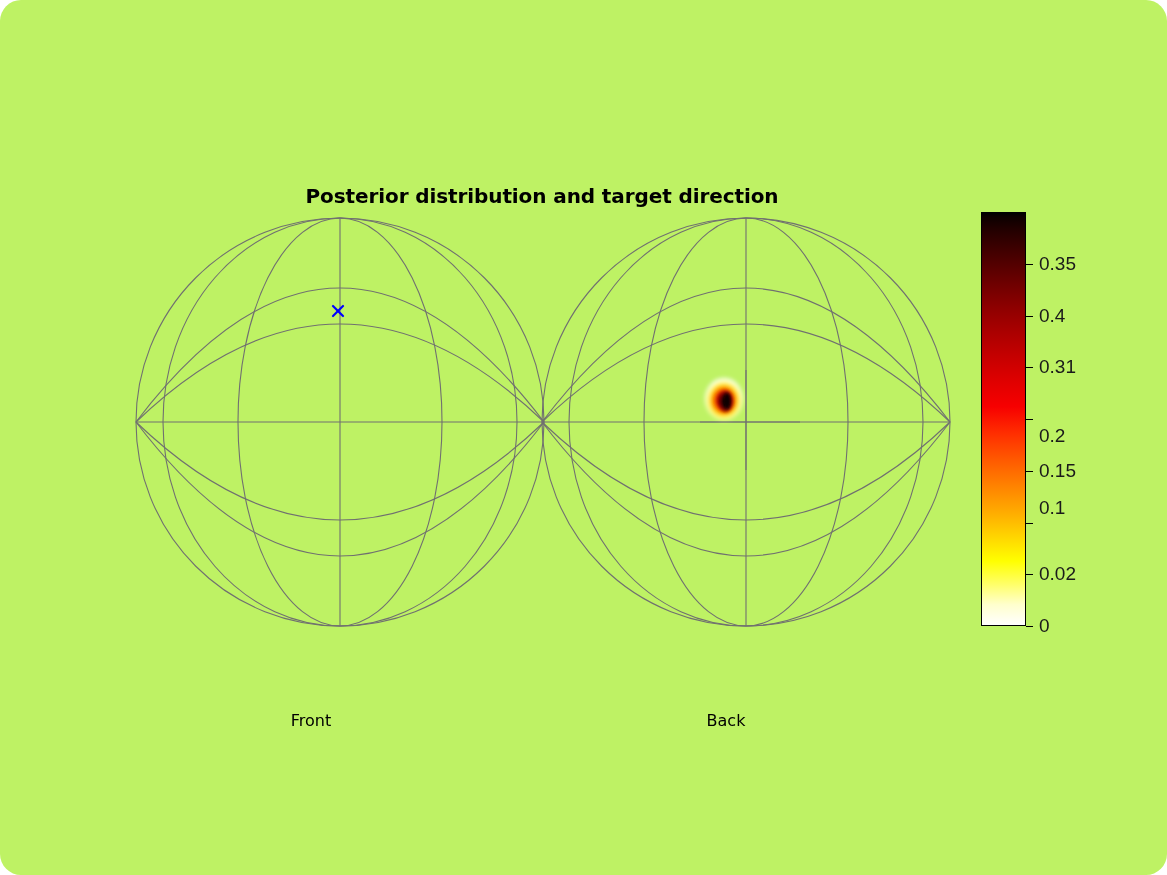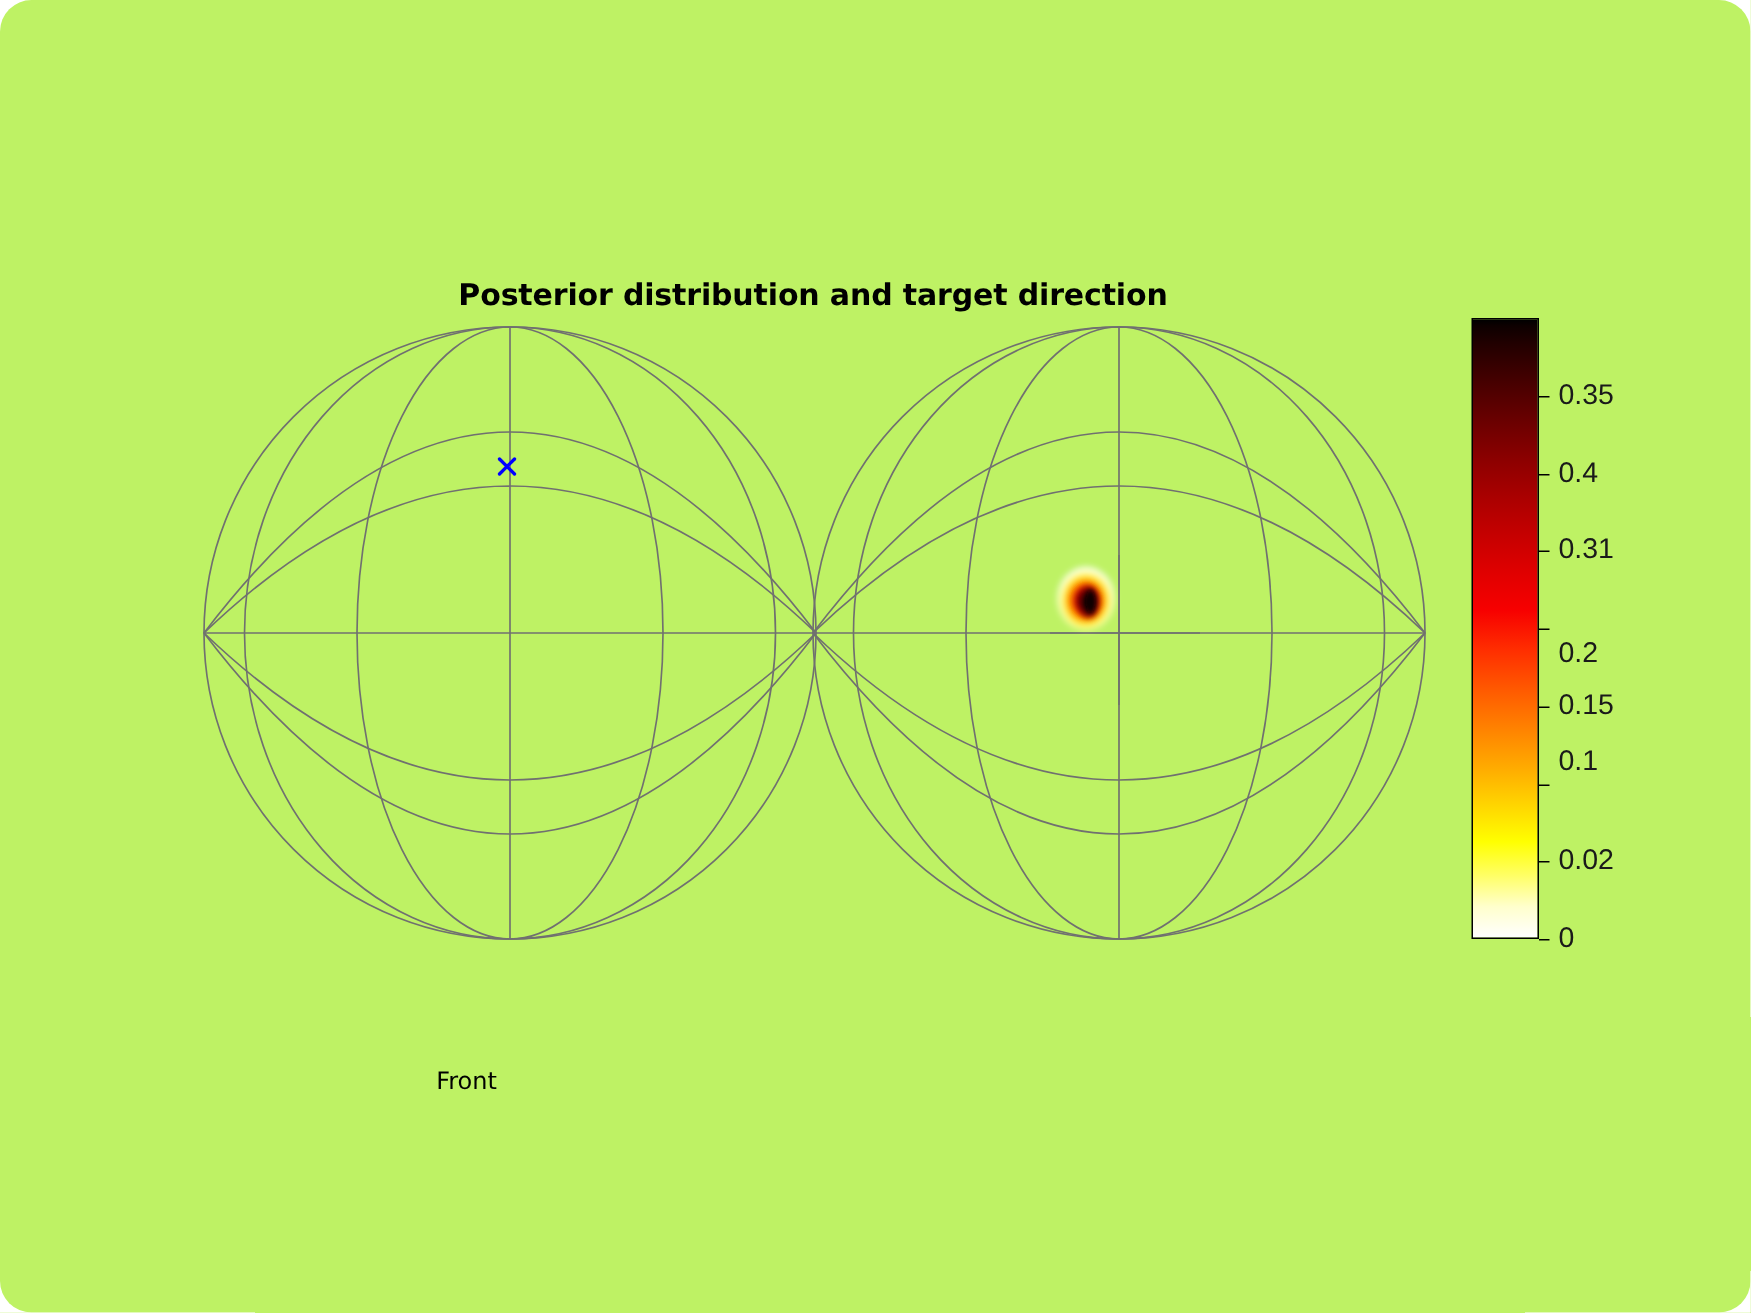--- a/index.html
+++ b/index.html
@@ -194,20 +194,21 @@
       <ellipse cx="727" cy="401" rx="3.1" ry="8" fill="#090000" filter="url(#coreBlur)"></ellipse>
     </g>
 
     <g fill="none" stroke="#707070" stroke-width="1.1" opacity="0.9">
       <line x1="746" y1="370" x2="746" y2="470"></line>
       <line x1="700" y1="422" x2="800" y2="422"></line>
     </g>
   </svg>
 
   <div class="hemi-label" id="label-front">Front</div>
+  <div class="hemi-label" id="label-back">Back</div>
 
   <div id="colorbar-group">
     <div id="colorbar-gradient"></div>
 
     <div class="cb-tick" style="top:414px"></div>
     <div class="cb-tick" style="top:362px"></div>
     <div class="cb-tick" style="top:311px"></div>
     <div class="cb-tick" style="top:259px"></div>
     <div class="cb-tick" style="top:207px"></div>
     <div class="cb-tick" style="top:155px"></div>

